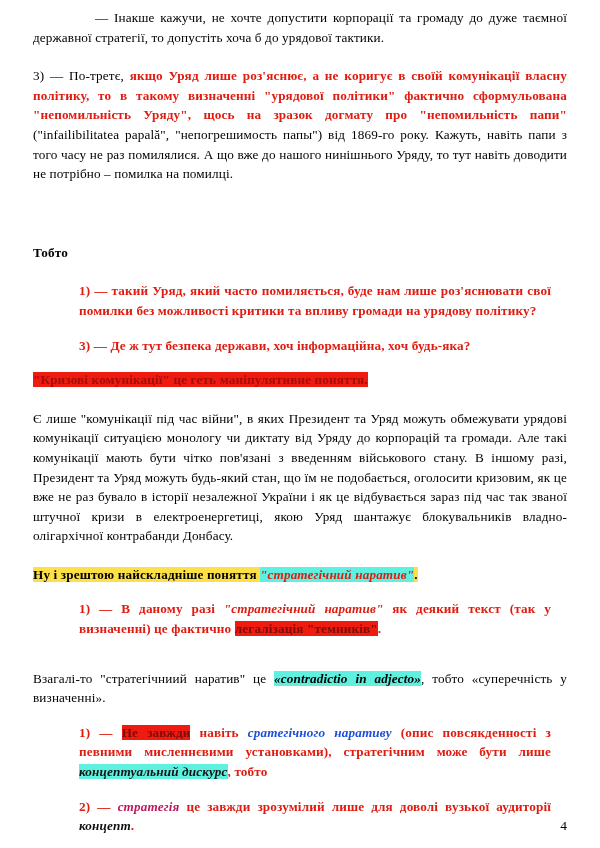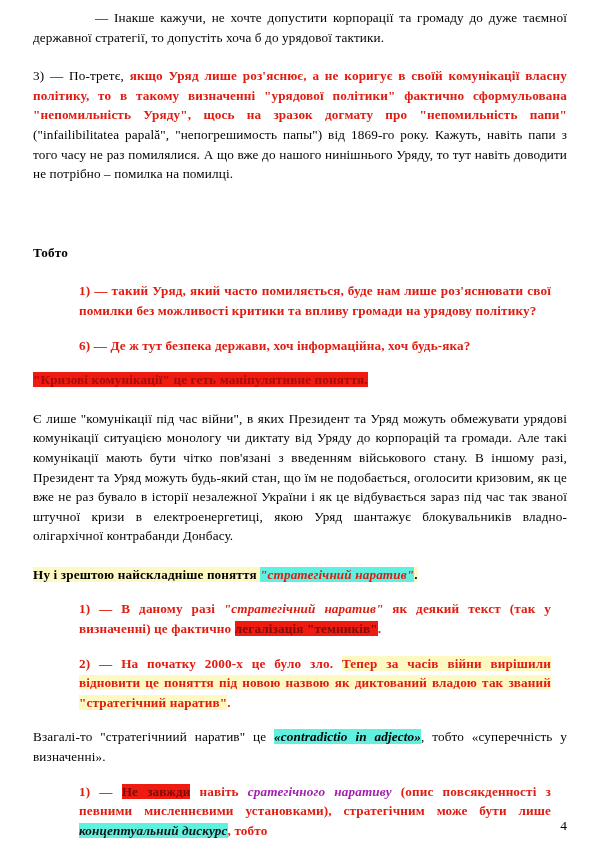--- a/index.html
+++ b/index.html
@@ -38,26 +38,26 @@
   }
   .gap-md { height: 15px; }
   .gap-lg { height: 19px; }
   .indent-first { text-indent: 62px; }
   .indent-block {
     margin-left: 46px;
     width: 472px;
   }
   .red   { color: #e01b10; }
   .redb  { color: #e01b10; font-weight: bold; }
-  .crimson { color: #a21caf; }
+  .crimson { color: #1d4ed8; }
   .bold  { font-weight: bold; margin-top: 40px; }
   .ital  { font-style: italic; }
   .bi    { font-weight: bold; font-style: italic; }
 
-  .hl-yellow { background-color: #fef9c3; }
+  .hl-yellow { background-color: #fde047; }
   .hl-cyan   { background-color: #5ff0e0; }
 
   .onred { background-color: #ef1b10; color: #7d0c07; font-weight: bold; }
   .onred-dark { background-color: #ef1b10; color: #a50d06; font-weight: bold; }
 
   .page-num {
     position: absolute;
     right: 33px;
     top: 818px;
     font-size: 13.5px;
@@ -82,41 +82,40 @@
     <div class="gap-lg"></div>
 
     <p class="bold">Тобто</p>
 
     <div class="gap-lg"></div>
 
     <p class="indent-block redb">1) — такий Уряд, який часто помиляється, буде нам лише роз'яснювати свої помилки без можливості критики та впливу громади на урядову політику?</p>
 
     <div class="gap-md"></div>
 
-    <p class="indent-block redb">6) — Де ж тут безпека держави, хоч інформаційна, хоч будь-яка?</p>
+    <p class="indent-block redb">3) — Де ж тут безпека держави, хоч інформаційна, хоч будь-яка?</p>
 
     <div class="gap-md"></div>
 
     <p><span class="onred-dark">"Кризові комунікації" це геть маніпулятивне поняття.</span></p>
 
     <div class="gap-lg"></div>
 
     <p>Є лише "комунікації під час війни", в яких Президент та Уряд можуть обмежувати урядові комунікації ситуацією монологу чи диктату від Уряду до корпорацій та громади. Але такі комунікації мають бути чітко пов'язані з введенням військового стану. В іншому разі, Президент та Уряд можуть будь-який стан, що їм не подобається, оголосити кризовим, як це вже не раз бувало в історії незалежної України і як це відбувається зараз під час так званої штучної кризи в електроенергетиці, якою Уряд шантажує блокувальників владно-олігархічної контрабанди Донбасу.</p>
 
     <div class="gap-lg"></div>
 
     <p><span class="hl-yellow bold">Ну і зрештою найскладніше поняття </span><span class="hl-cyan bi red">"стратегічний наратив"</span><span class="hl-yellow bold">.</span></p>
 
     <div class="gap-md"></div>
 
     <p class="indent-block redb"><span>1) — В даному разі </span><span class="bi">"стратегічний наратив"</span><span> як деякий текст (так у визначенні) це фактично </span><span class="onred">легалізація "темників"</span><span>.</span></p>
 
     <div class="gap-md"></div>
 
-    <p class="indent-block redb"><span>2) — На початку 2000-х це було зло. </span><span class="hl-yellow">Тепер за часів війни вирішили відновити це поняття під новою назвою як диктований владою так званий "стратегічний наратив"</span><span>.</span></p>
 
     <div class="gap-md"></div>
 
     <p><span>Взагалі-то "стратегічниий наратив" це </span><span class="hl-cyan bi">«contradictio in adjecto»</span><span>, тобто «суперечність у визначенні».</span></p>
 
     <div class="gap-md"></div>
 
     <p class="indent-block redb"><span>1) — </span><span class="onred">Не завжди</span><span> навіть </span><span class="ital crimson">сратегічного наративу</span><span> (опис повсякденності з певними мисленнєвими установками), стратегічним може бути лише </span><span class="hl-cyan bi" style="color:#111">концептуальний дискурс</span><span>, тобто</span></p>
 
     <div class="gap-md"></div>

